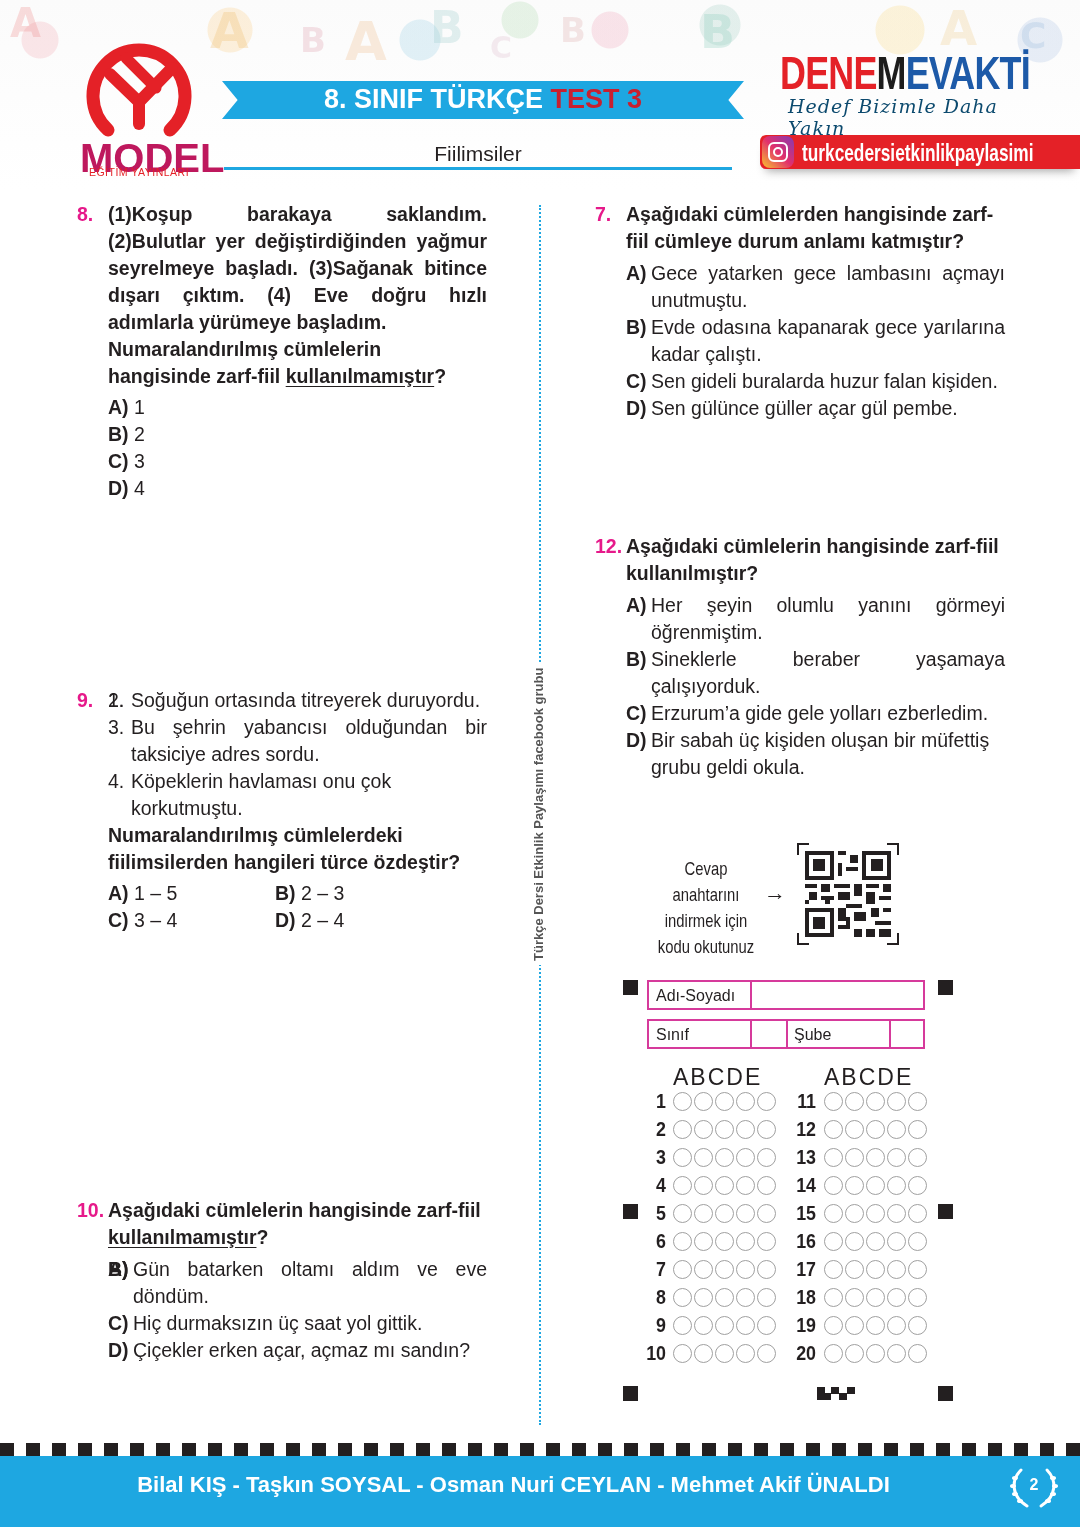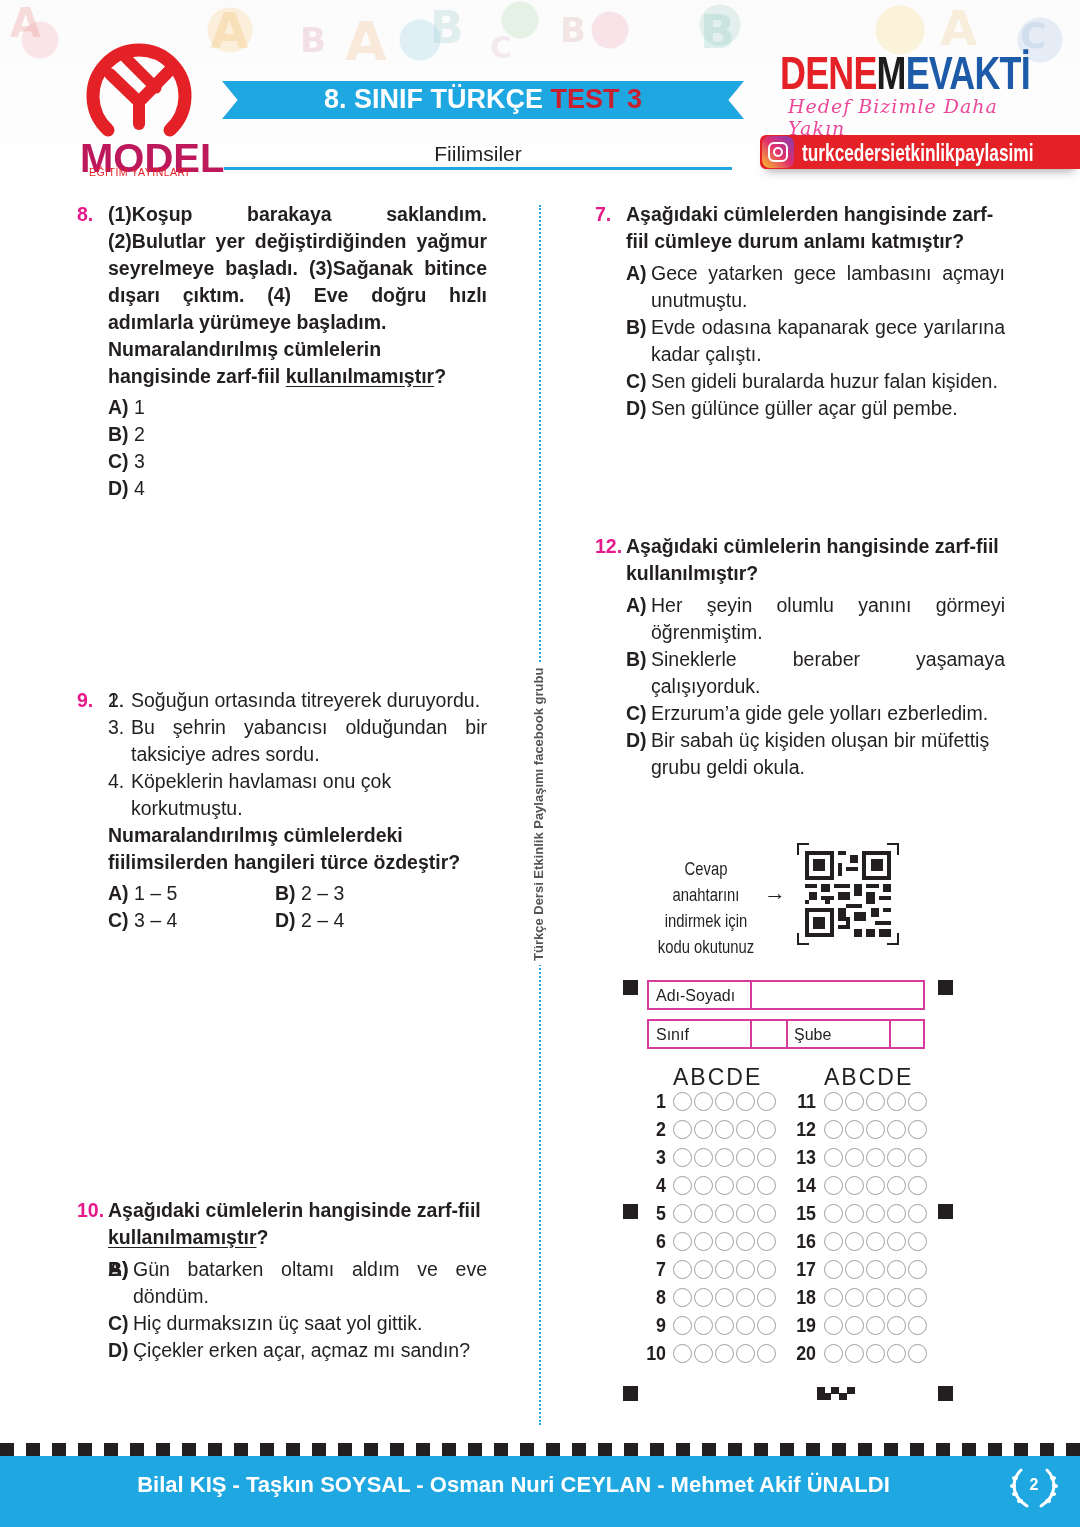--- a/index.html
+++ b/index.html
@@ -35,21 +35,21 @@
   .ribbon-text .accent { color: #c8202f; }
   .subtitle { position: absolute; left: 224px; top: 142px; width: 508px; text-align: center; font-size: 21px; color: #231f20; }
   .subtitle-line { position: absolute; left: 224px; top: 167px; width: 508px; height: 3px; background: #1ea7e1; }
 
   
   .brand { position: absolute; left: 780px; top: 40px; width: 270px; height: 80px; }
   .brand-text { position: absolute; left: 0; top: 6px; font-size: 46px; font-weight: bold; letter-spacing: -1px; font-family: "Liberation Sans", sans-serif; transform: scaleX(0.78); transform-origin: left top; white-space: nowrap; }
   .brand-text .red { color: #e42127; }
   .brand-text .blue { color: #1d5aa8; }
   .brand-text .dark { color: #1c1c1c; }
-  .brand-tag { position: absolute; left: 8px; top: 55px; font-size: 19px; font-style: italic; color: #ec4899; font-family: "DejaVu Serif", serif; letter-spacing: 1px; }
+  .brand-tag { position: absolute; left: 8px; top: 55px; font-size: 19px; font-style: italic; color: #0c4a6e; font-family: "DejaVu Serif", serif; letter-spacing: 1px; }
 
   .insta-bar { position: absolute; left: 760px; top: 135px; width: 320px; height: 34px; background: #e42127; border-radius: 6px 0 0 6px; box-shadow: 0 8px 10px -6px rgba(0,0,0,0.35); }
   .insta-icon { position: absolute; left: 762px; top: 136px; width: 32px; height: 32px; border-radius: 8px;
     background: linear-gradient(45deg, #f9c22e 0%, #e1306c 50%, #833ab4 100%); }
   .insta-icon::before { content: ""; position: absolute; left: 6px; top: 6px; width: 16px; height: 16px; border: 2.5px solid #fff; border-radius: 6px; }
   .insta-icon::after { content: ""; position: absolute; left: 11px; top: 11px; width: 6px; height: 6px; border: 2.5px solid #fff; border-radius: 50%; }
   .insta-text { position: absolute; left: 802px; top: 139px; font-size: 24px; font-weight: bold; color: #ffffff; transform: scaleX(0.72); transform-origin: left top; white-space: nowrap; }
 
   
   .divider { position: absolute; left: 539px; top: 205px; width: 0; height: 1220px; border-left: 2px dotted #1ea7e1; }

